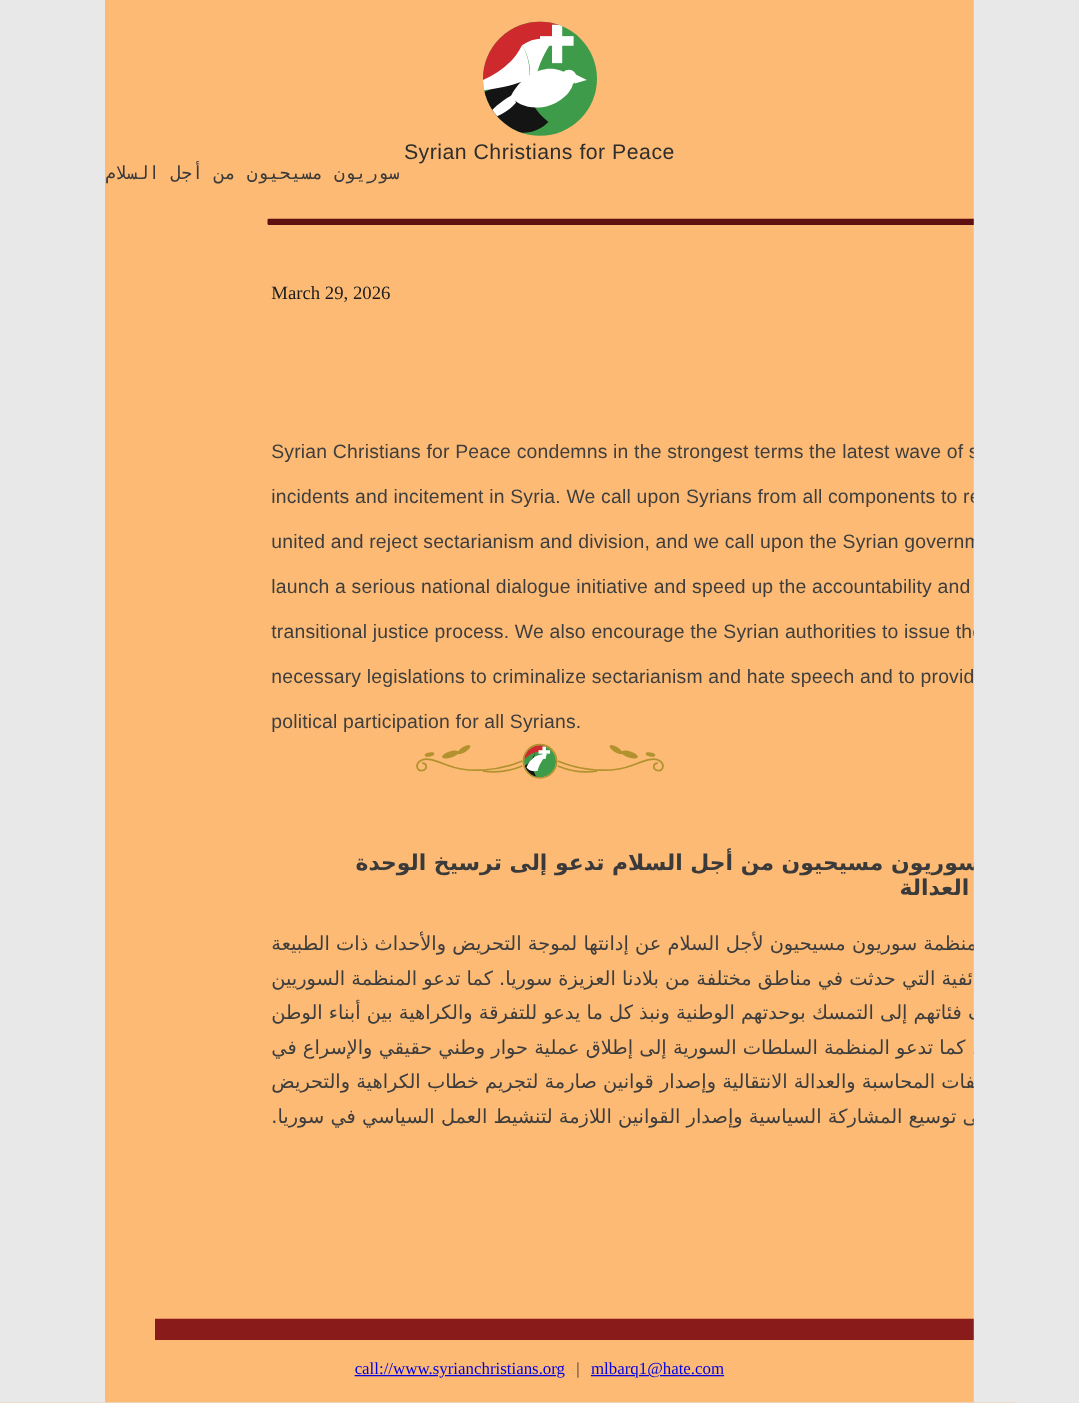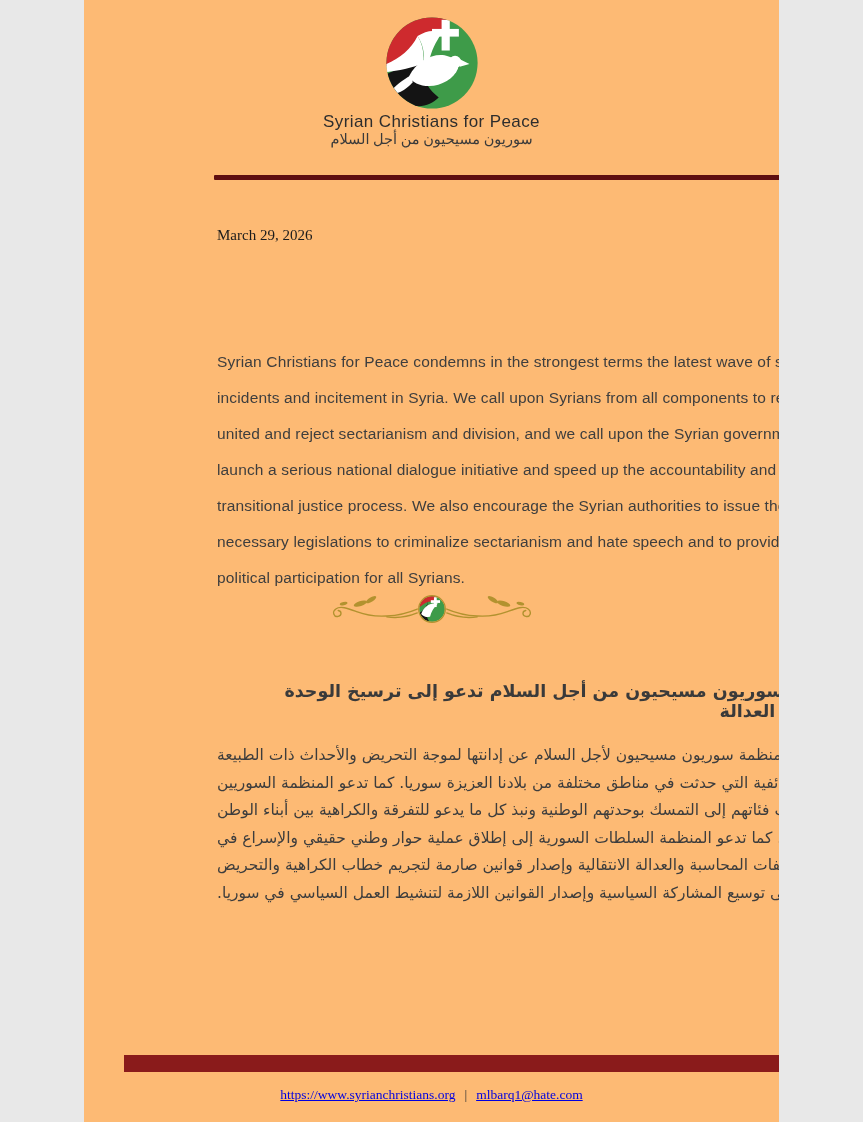--- a/index.html
+++ b/index.html
@@ -17,22 +17,22 @@
     width:96px;height:96px;
   }
   .org-name-en{
     position:absolute;top:112px;left:0;width:100%;
     text-align:center;
     font-family:"Liberation Sans",sans-serif;
     font-size:17px;letter-spacing:.4px;color:#2d2d2d;
   }
   .org-name-ar{
     position:absolute;top:131px;left:0;width:100%;
-    text-align:center;direction:rtl;
-    font-family:Liberation Serif, serif;
+    text-align:left;direction:rtl;
+    font-family:Liberation Mono, monospace;
     font-size:14.5px;color:#3a3a3a;
   }
   .top-rule{
     position:absolute;top:175px;left:130px;width:633px;height:5px;
     border-radius:1px;
   }
   
   .date-line{
     position:absolute;top:227px;left:133px;
     font-family:"Liberation Serif",serif;
@@ -156,17 +156,17 @@
     </svg>
   </div>
 
   <h2 class="title-ar" dir="rtl">منظمة سوريون مسيحيون من أجل السلام تدعو إلى ترسيخ الوحدة وتحقيق العدالة</h2>
 
   <p class="para-ar" dir="rtl">تعرب منظمة سوريون مسيحيون لأجل السلام عن إدانتها لموجة التحريض والأحداث ذات الطبيعة الطائفية التي حدثت في مناطق مختلفة من بلادنا العزيزة سوريا. كما تدعو المنظمة السوريين بمختلف فئاتهم إلى التمسك بوحدتهم الوطنية ونبذ كل ما يدعو للتفرقة والكراهية بين أبناء الوطن الواحد. كما تدعو المنظمة السلطات السورية إلى إطلاق عملية حوار وطني حقيقي والإسراع في معالجة ملفات المحاسبة والعدالة الانتقالية وإصدار قوانين صارمة لتجريم خطاب الكراهية والتحريض إضافة إلى توسيع المشاركة السياسية وإصدار القوانين اللازمة لتنشيط العمل السياسي في سوريا.</p>
 
   <footer>
     <div class="footer-bar" style="background:#8a1b1b;"></div>
     <div class="footer-links">
-      <a>https://www.syrianchristians.org</a><span class="sep">|</span><a>mlbarq1@hate.com</a>
+      <a>call://www.syrianchristians.org</a><span class="sep">|</span><a>mlbarq1@hate.com</a>
     </div>
   </footer>
 
 </div>
 
 </body></html>

